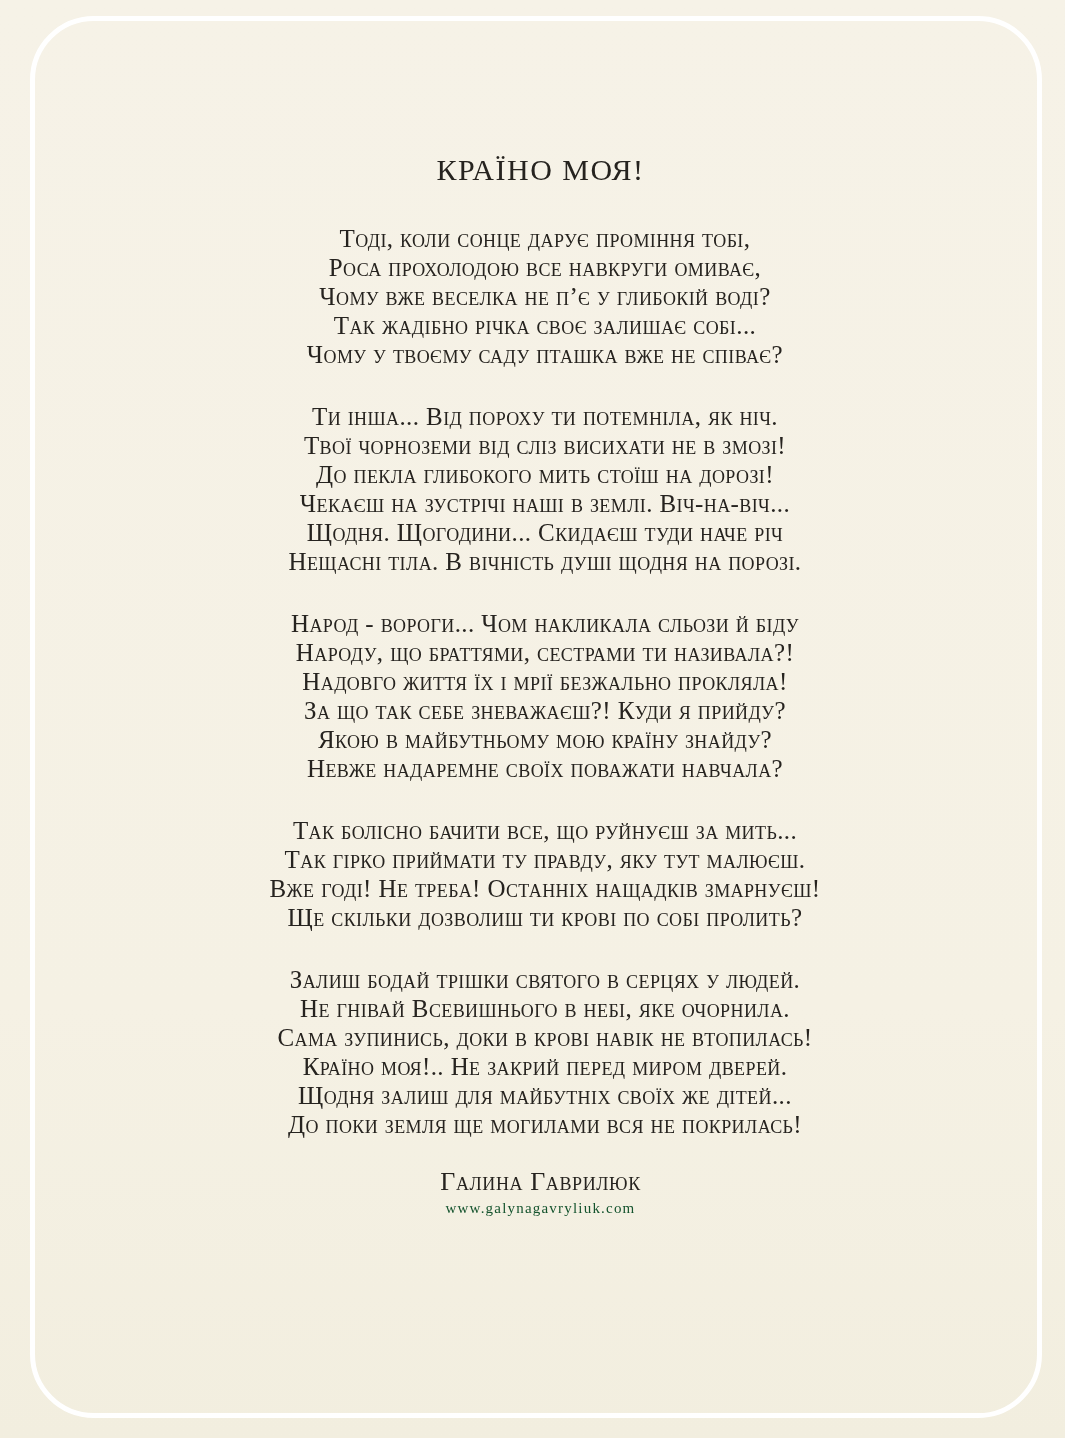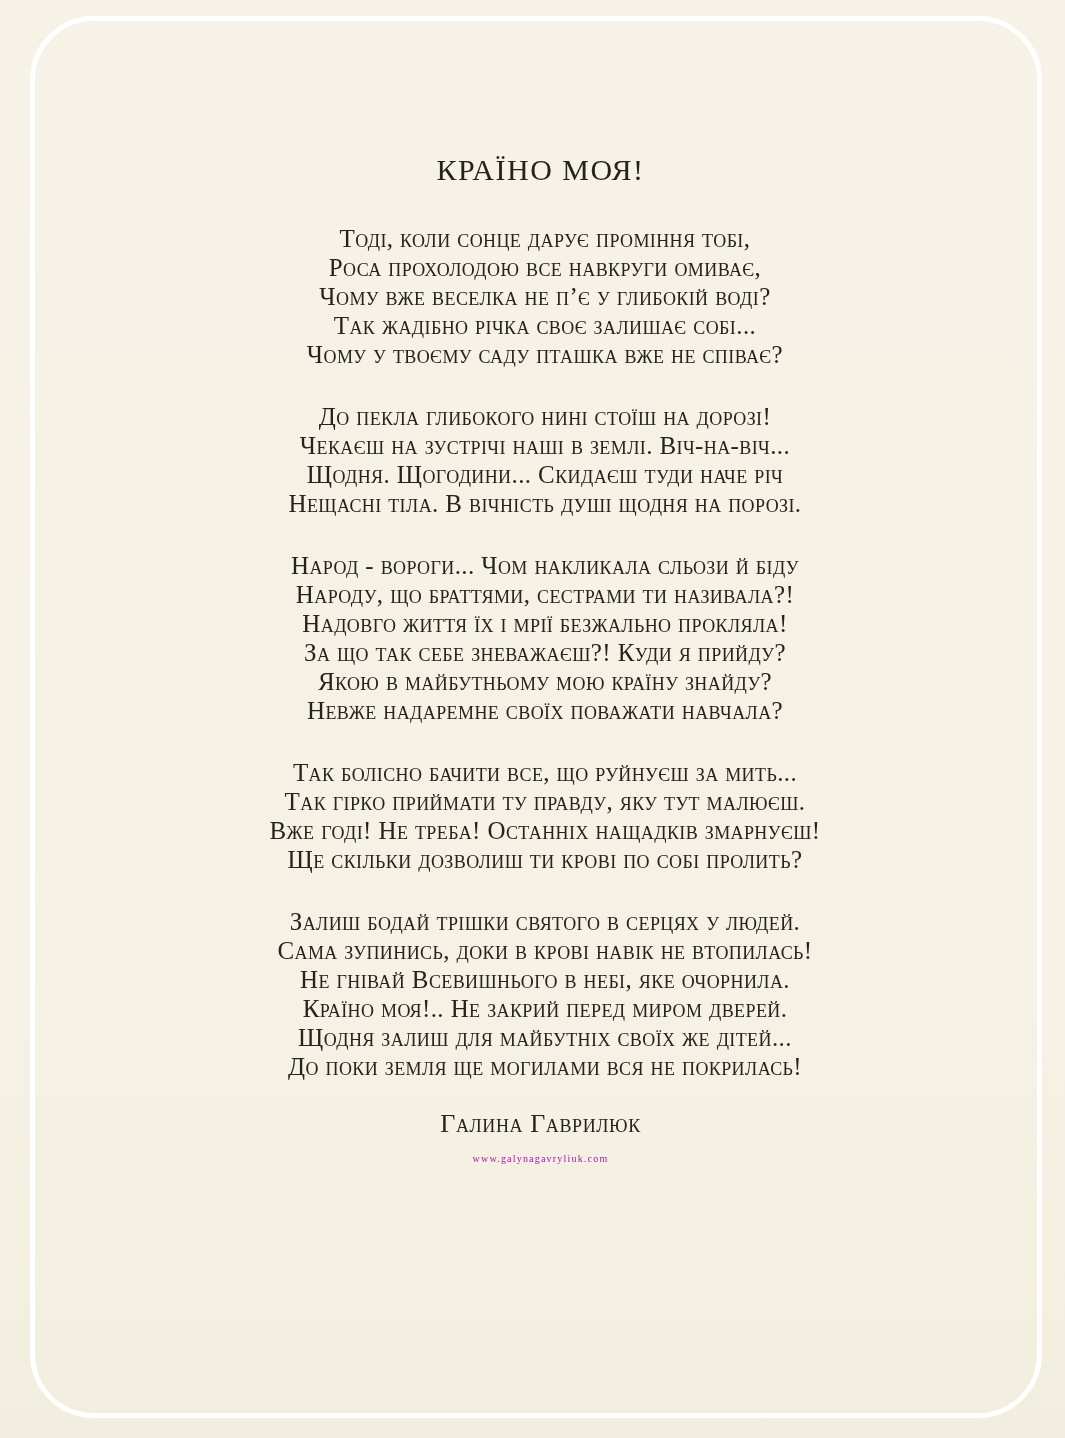--- a/index.html
+++ b/index.html
@@ -54,45 +54,47 @@
   }
   .author {
     margin-top: 28px;
     font-variant: small-caps;
     font-size: 26px;
     line-height: 30px;
     letter-spacing: 0.6px;
     text-align: center;
   }
   .website {
-    margin-top: 14px;
-    font-size: 10px;
+    margin-top: 3px;
+    font-size: 15px;
     letter-spacing: 1.2px;
-    color: #a21caf;
+    color: #14532d;
   }
 </style>
 </head>
 <body>
 
 <div class="frame"></div>
 
 <div class="content">
 
   <h1 class="title">КРАЇНО МОЯ!</h1>
 
   <div class="stanza first">
     <p class="line">Тоді, коли сонце дарує проміння тобі,</p>
     <p class="line">Роса прохолодою все навкруги омиває,</p>
     <p class="line">Чому вже веселка не п’є у глибокій воді?</p>
     <p class="line">Так жадібно річка своє залишає собі...</p>
     <p class="line">Чому у твоєму саду пташка вже не співає?</p>
   </div>
 
   <div class="stanza">
-    <p class="line">До пекла глибокого нині стоїш на дорозі!</p>
+    <p class="line">Ти інша... Від пороху ти потемніла, як ніч.</p>
+    <p class="line">Твої чорноземи від сліз висихати не в змозі!</p>
+    <p class="line">До пекла глибокого мить стоїш на дорозі!</p>
     <p class="line">Чекаєш на зустрічі наші в землі. Віч-на-віч...</p>
     <p class="line">Щодня. Щогодини... Скидаєш туди наче річ</p>
     <p class="line">Нещасні тіла. В вічність душі щодня на порозі.</p>
   </div>
 
   <div class="stanza">
     <p class="line">Народ - вороги... Чом накликала сльози й біду</p>
     <p class="line">Народу, що браттями, сестрами ти називала?!</p>
     <p class="line">Надовго життя їх і мрії безжально прокляла!</p>
     <p class="line">За що так себе зневажаєш?! Куди я прийду?</p>
@@ -102,22 +104,22 @@
 
   <div class="stanza">
     <p class="line">Так болісно бачити все, що руйнуєш за мить...</p>
     <p class="line">Так гірко приймати ту правду, яку тут малюєш.</p>
     <p class="line">Вже годі! Не треба! Останніх нащадків змарнуєш!</p>
     <p class="line">Ще скільки дозволиш ти крові по собі пролить?</p>
   </div>
 
   <div class="stanza">
     <p class="line">Залиш бодай трішки святого в серцях у людей.</p>
+    <p class="line">Не гнівай Всевишнього в небі, яке очорнила.</p>
     <p class="line">Сама зупинись, доки в крові навік не втопилась!</p>
-    <p class="line">Не гнівай Всевишнього в небі, яке очорнила.</p>
     <p class="line">Країно моя!.. Не закрий перед миром дверей.</p>
     <p class="line">Щодня залиш для майбутніх своїх же дітей...</p>
     <p class="line">До поки земля ще могилами вся не покрилась!</p>
   </div>
 
   <div class="author">Галина Гаврилюк</div>
   <div class="website">www.galynagavryliuk.com</div>
 
 </div>
 

